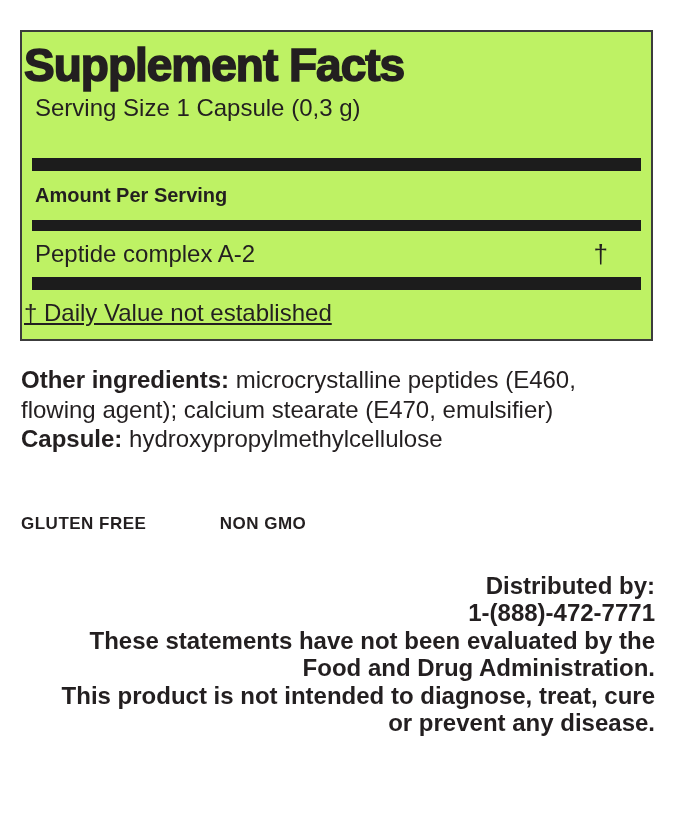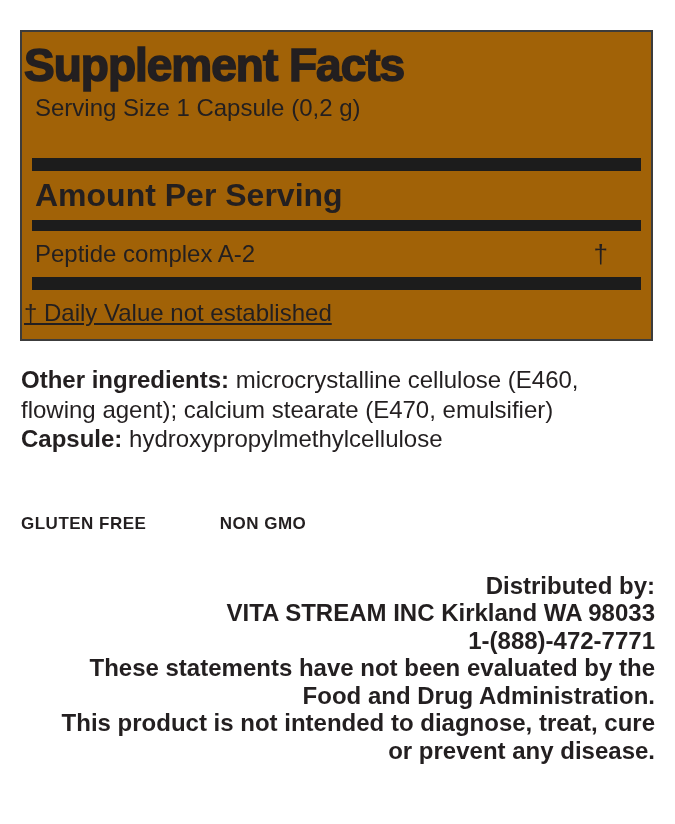--- a/index.html
+++ b/index.html
@@ -7,21 +7,21 @@
     width: 675px; height: 824px;
     background: #ffffff;
     color: #231f20;
     font-family: "Liberation Sans", "DejaVu Sans", sans-serif;
     overflow: hidden;
   }
   .facts-box {
     margin: 30px 22px 0 20px;
     border: 2px solid #3c3c3c;
     padding: 6px 10px 7px 10px;
-    background: #a16207;
+    background: #bef264;
   }
   .facts-title {
     font-size: 46px;
     font-weight: 700;
     letter-spacing: -1px;
     line-height: 50px;
     margin: 2px 0 0 -8px;
     -webkit-text-stroke: 1.6px #231f20;
     white-space: nowrap;
   }
@@ -31,21 +31,21 @@
     margin: 4px 0 0 3px;
   }
   .bar {
     background: #1c1c1c;
     height: 13px;
     margin: 0;
   }
   .bar-1 { margin-top: 36px; }
   .bar-2 { height: 11px; }
   .amount-heading {
-    font-size: 32px;
+    font-size: 20px;
     font-weight: 700;
     line-height: 28px;
     margin: 10px 3px 11px 3px;
   }
   .ingredient-row {
     display: flex;
     justify-content: space-between;
     align-items: flex-start;
     margin: 9px 3px 8px 3px;
     font-size: 24px;
@@ -84,52 +84,51 @@
     font-weight: 700;
     line-height: 27.6px;
     text-align: right;
   }
 </style>
 </head>
 <body>
 
 <div class="facts-box">
   <div class="facts-title">Supplement Facts</div>
-  <div class="serving-size">Serving Size 1 Capsule (0,2 g)</div>
+  <div class="serving-size">Serving Size 1 Capsule (0,3 g)</div>
 
   <div class="bar bar-1"></div>
 
   <div class="amount-heading">Amount Per Serving</div>
 
   <div class="bar bar-2"></div>
 
   <div class="ingredient-row">
     <div class="ingredient-text">
       <div>Peptide complex A-2</div>
     </div>
     <div class="daily-value-cell">†</div>
   </div>
 
   <div class="bar bar-3"></div>
 
   <div class="footnote">† Daily Value not established</div>
 </div>
 
 <div class="other-ingredients">
-  <div><b>Other ingredients:</b> <span>microcrystalline cellulose (E460,</span></div>
+  <div><b>Other ingredients:</b> <span>microcrystalline peptides (E460,</span></div>
   <div>flowing agent); calcium stearate (E470, emulsifier)</div>
   <div><b>Capsule:</b> <span>hydroxypropylmethylcellulose</span></div>
 </div>
 
 <div class="badges">
   <span class="badge-gluten">GLUTEN FREE</span>
   <span>NON GMO</span>
 </div>
 
 <div class="distributor-block">
   <div>Distributed by:</div>
-  <div>VITA STREAM INC Kirkland WA 98033</div>
   <div>1-(888)-472-7771</div>
   <div>These statements have not been evaluated by the</div>
   <div>Food and Drug Administration.</div>
   <div>This product is not intended to diagnose, treat, cure</div>
   <div>or prevent any disease.</div>
 </div>
 
 </body></html>

